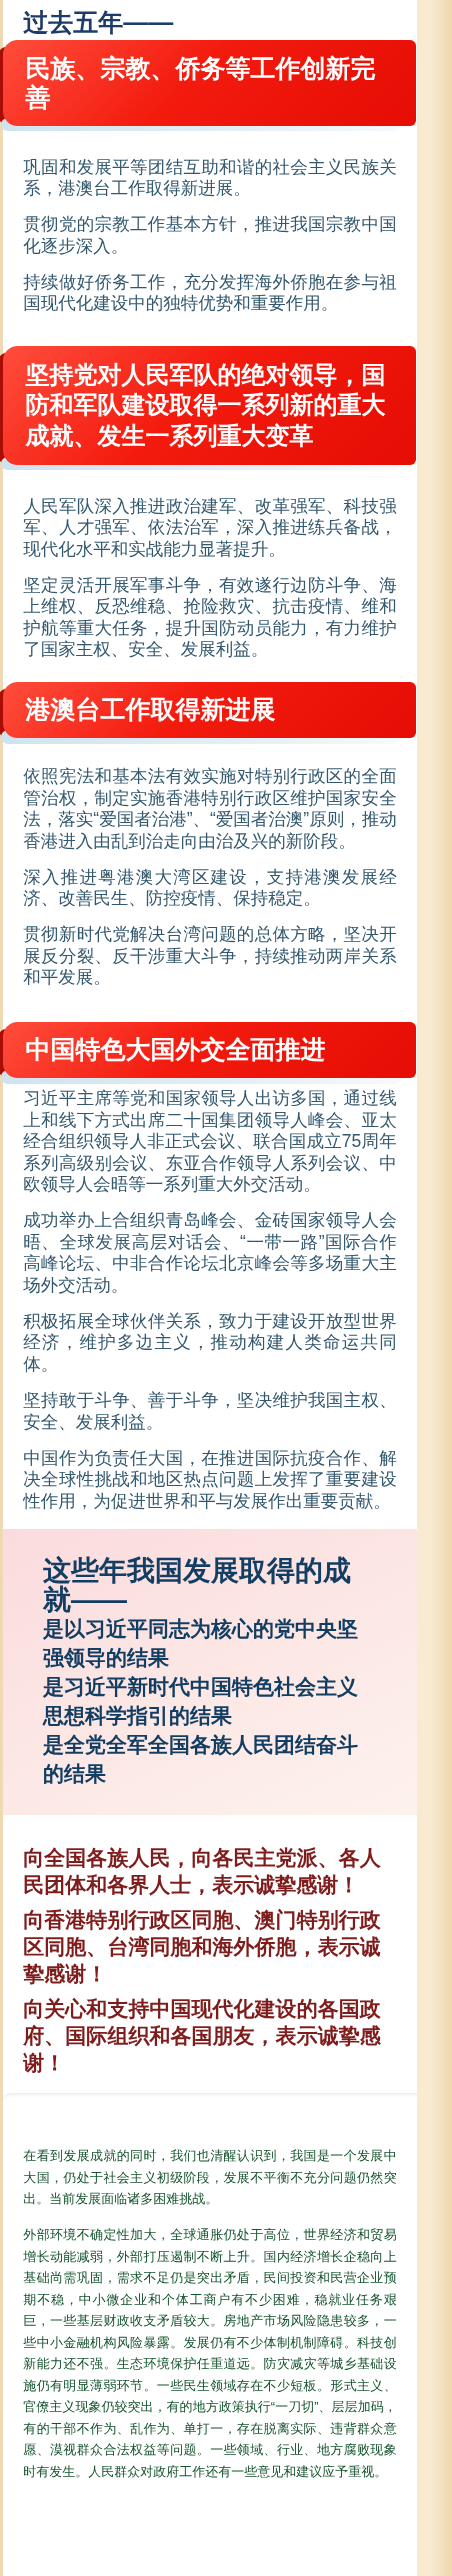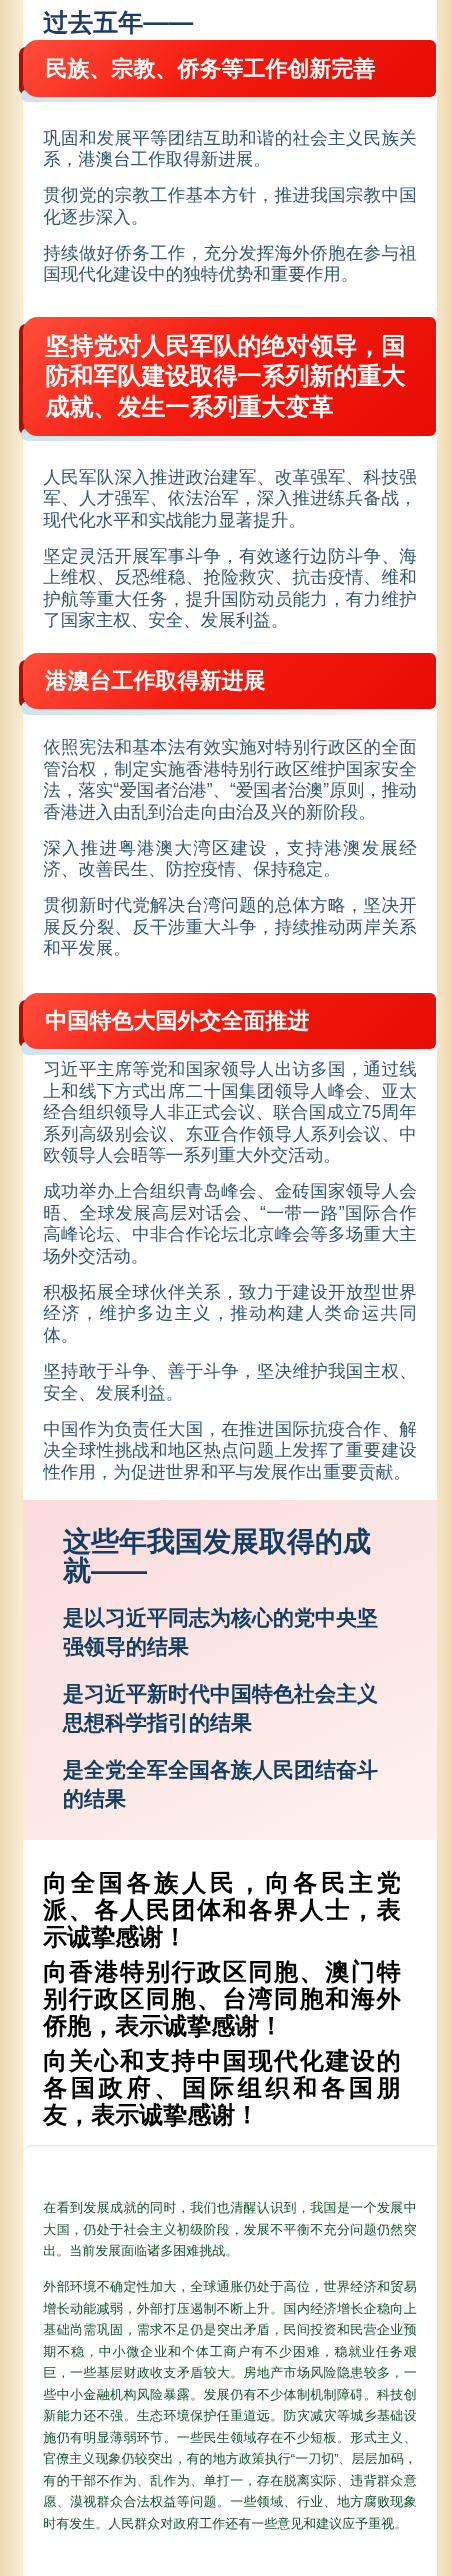--- a/index.html
+++ b/index.html
@@ -10,21 +10,21 @@
   .page{
     position:relative;
     width:452px;
     height:2576px;
     overflow:hidden;
     background:linear-gradient(90deg,#eed8b2 0%,#f8ead0 4.5%,#f9ebd2 95%,#eed7ae 100%);
   }
   
   .col{
     position:absolute;
-    left:23px;
+    left:3px;
     top:0;
     width:414px;
     height:2576px;
     background:#ffffff;
   }
   .kicker{
     margin:8px 0 0 20.3px;
     font-size:25px;
     line-height:29px;
     font-weight:bold;
@@ -51,21 +51,21 @@
     background:linear-gradient(90deg,#cfe3ef, #e8f1f6 70%,#f7fafc);
     border-radius:10.2px;
     z-index:0;
   }
   .ribbon-inner{
     position:relative;
     z-index:1;
     background:linear-gradient(135deg,#ff4d3c 0%,#f31b0e 45%,#e50d04 100%);
     color:#ffffff;
     font-weight:bold;
-    font-size:22px;
+    font-size:25px;
     line-height:29px;
     padding:13.6px 19px 13.6px 22.6px;
     border-radius:14.7px 5.7px 5.7px 14.7px;
   }
   .ribbon.multi .ribbon-inner{
     font-size:24px;
     line-height:30.5px;
   }
   .paras{
     padding:31px 20.3px 0 20.3px;
@@ -93,32 +93,32 @@
   .pink .lead{
     font-size:28px;
     line-height:29px;
     font-weight:bold;
     margin:0;
   }
   .pink .item{
     font-size:21px;
     line-height:29px;
     font-weight:bold;
-    margin:18px 0 0 0;
+    margin:0 0 0 0;
   }
   
   .thanks{
     padding:29px 20.3px 5.7px 20.3px;
   }
   .thanks p{
     margin:0 16px 8px 0;
-    font-size:24px;
+    font-size:21px;
     line-height:27px;
     font-weight:bold;
-    color:#000000;
+    color:#7f1d1d;
     text-align:justify;
   }
   
   .split{
     margin-top:3.4px;
     height:6.8px;
     border-top:1.1px solid #e7eef2;
     border-top-left-radius:34px;
     box-shadow:0 2.8px 4px -3.4px rgba(40,70,90,0.18) inset;
   }

